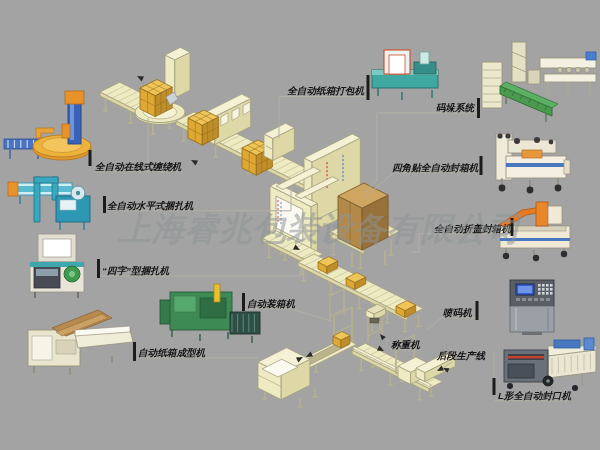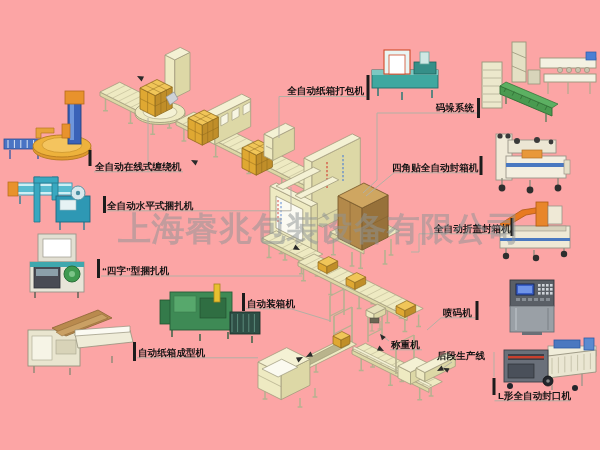--- a/index.html
+++ b/index.html
@@ -1,16 +1,16 @@
 <!DOCTYPE html>
 <html><head>
 <meta charset="utf-8">
 <style>
   html,body{margin:0;padding:0;background:#ffffff;}
-  .stage{position:relative;width:600px;height:450px;background:#fca5a5;overflow:hidden;}
+  .stage{position:relative;width:600px;height:450px;background:#a3a3a3;overflow:hidden;font-style:italic;}
   .stage svg{display:block;}
   .lbl{font-family:"Liberation Sans",sans-serif;font-weight:bold;font-size:9.6px;fill:#141414;letter-spacing:0;}
   .wm{font-family:"Liberation Serif",serif;font-weight:bold;font-size:33px;fill:#8d9496;fill-opacity:0.52;letter-spacing:0.6px;}
   .leader{fill:none;stroke:#b3b0a4;stroke-width:1;}
   .bar{fill:#1c1c1c;}
   .stage svg polygon{stroke-linejoin:round;}
   .p{stroke:#a29d7d;stroke-width:0.8;}
   .s{stroke:#bdb893;stroke-width:0.6;}
   .gl{stroke:#8f691c;stroke-width:0.5;}
   .g{stroke:#b6b190;stroke-width:1.5;}

